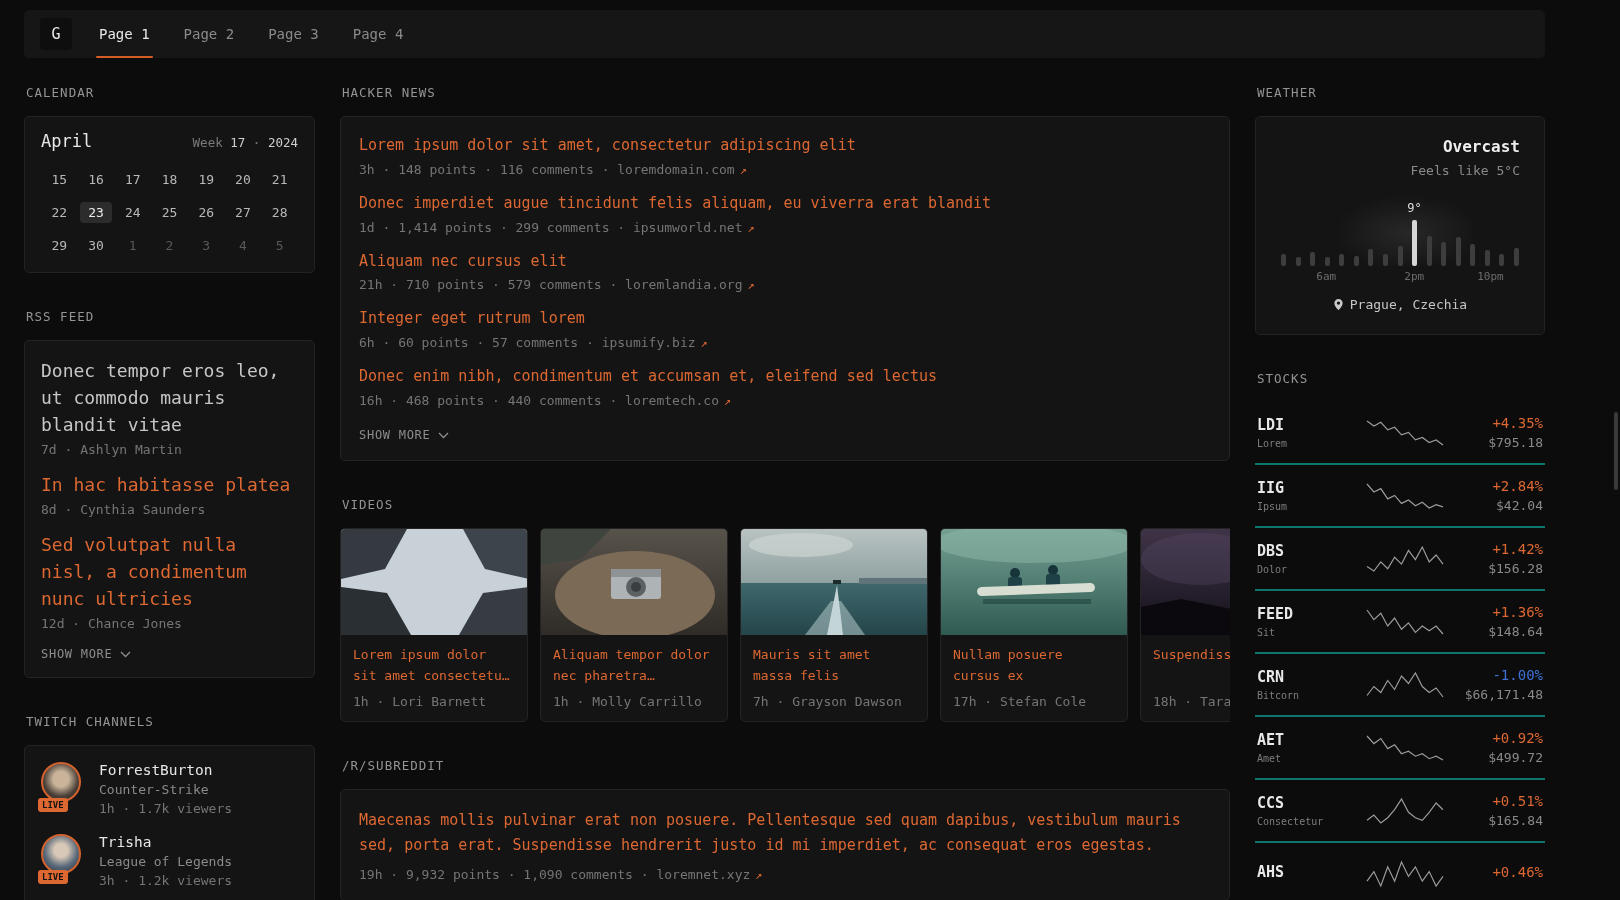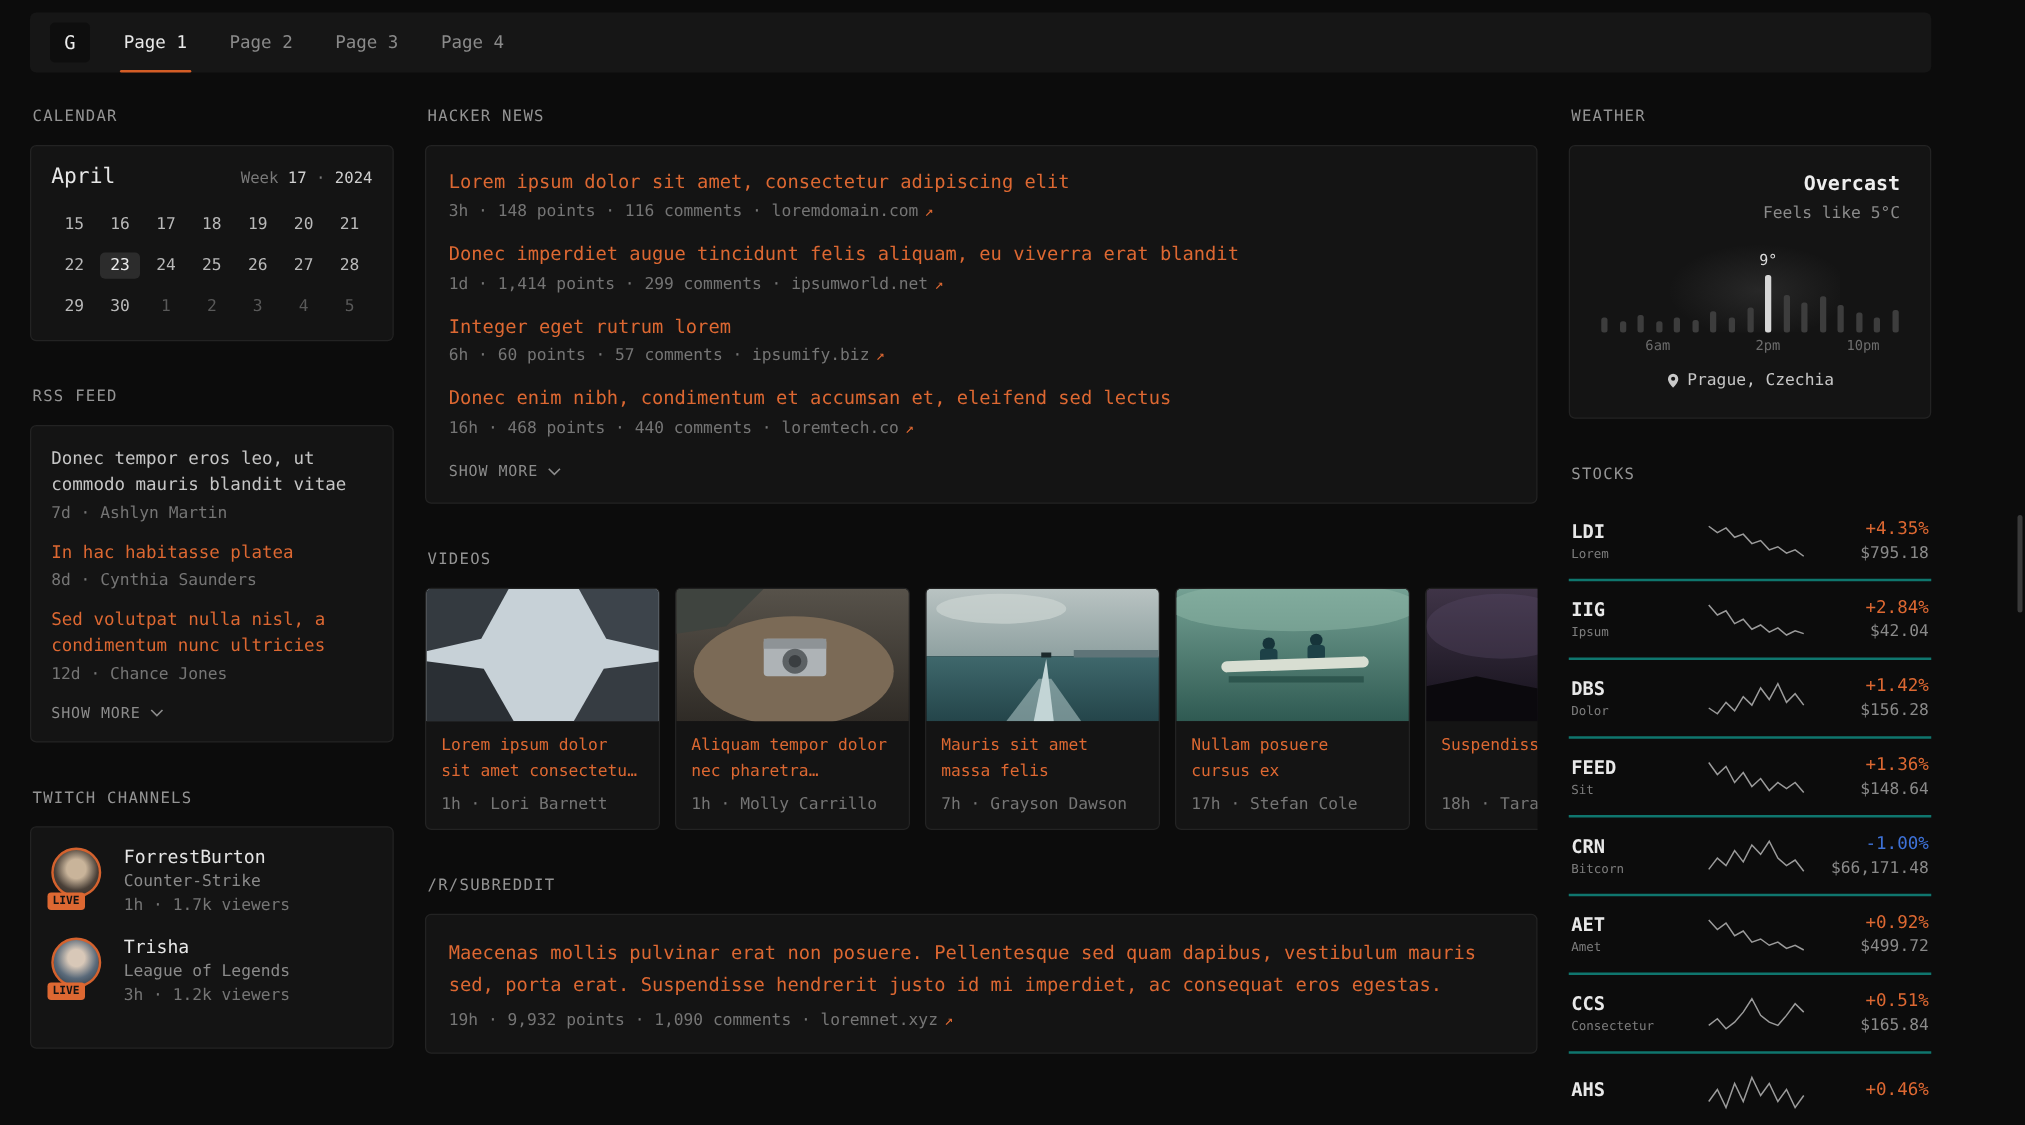--- a/index.html
+++ b/index.html
@@ -37,21 +37,21 @@
   .cal-grid{display:grid;grid-template-columns:repeat(7,1fr);text-align:center;}
   .cal-wd div{font-size:11.5px;color:#5c5c5c;padding:7px 0;}
   .cal-cell{font-size:13px;color:#b9b9b9;padding:9px 0;}
   .cal-cell.sel span{background:#2c2c2c;border-radius:4px;padding:3px 8px;color:#ececec;}
   .cal-cell.mut{color:#595959;}
 
   
   .pad16{padding:16px;}
   .pad18{padding:18px;}
   .feed-item{margin-bottom:14px;}
-  .feed-title{color:#dd6832;font-size:14px;line-height:1.5;cursor:pointer;}
+  .feed-title{color:#dd6832;font-size:18px;line-height:1.5;cursor:pointer;}
   .feed-title.muted{color:#c6c6c6;}
   .feed-meta{color:#757575;font-size:13px;margin-top:4px;}
   .show-more{display:flex;align-items:center;gap:7px;color:#8c8c8c;font-size:12px;
              letter-spacing:.06em;margin-top:16px;cursor:pointer;}
   .show-more svg{margin-top:1px;}
 
   
   .channel{display:flex;gap:14px;margin-bottom:18px;}
   .av-wrap{position:relative;flex:0 0 44px;width:44px;height:46px;}
   .avatar{width:40px;height:40px;border-radius:50%;border:2px solid #d4622e;}
@@ -226,20 +226,24 @@
 
     <div class="section-title">HACKER NEWS</div>
     <div class="card pad18 widget">
       <div class="hn-item">
         <div class="hn-title">Lorem ipsum dolor sit amet, consectetur adipiscing elit</div>
         <div class="hn-meta"><span>3h · 148 points · 116 comments · loremdomain.com</span><span class="ext">↗</span></div>
       </div>
       <div class="hn-item">
         <div class="hn-title">Donec imperdiet augue tincidunt felis aliquam, eu viverra erat blandit</div>
         <div class="hn-meta"><span>1d · 1,414 points · 299 comments · ipsumworld.net</span><span class="ext">↗</span></div>
+      </div>
+      <div class="hn-item">
+        <div class="hn-title">Aliquam nec cursus elit</div>
+        <div class="hn-meta"><span>21h · 710 points · 579 comments · loremlandia.org</span><span class="ext">↗</span></div>
       </div>
       <div class="hn-item">
         <div class="hn-title">Integer eget rutrum lorem</div>
         <div class="hn-meta"><span>6h · 60 points · 57 comments · ipsumify.biz</span><span class="ext">↗</span></div>
       </div>
       <div class="hn-item">
         <div class="hn-title">Donec enim nibh, condimentum et accumsan et, eleifend sed lectus</div>
         <div class="hn-meta"><span>16h · 468 points · 440 comments · loremtech.co</span><span class="ext">↗</span></div>
       </div>
       <div class="show-more" style="margin-top:20px">

